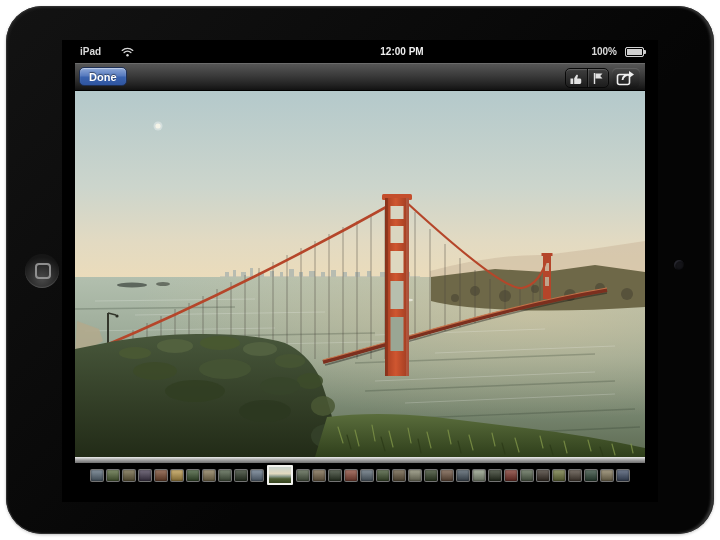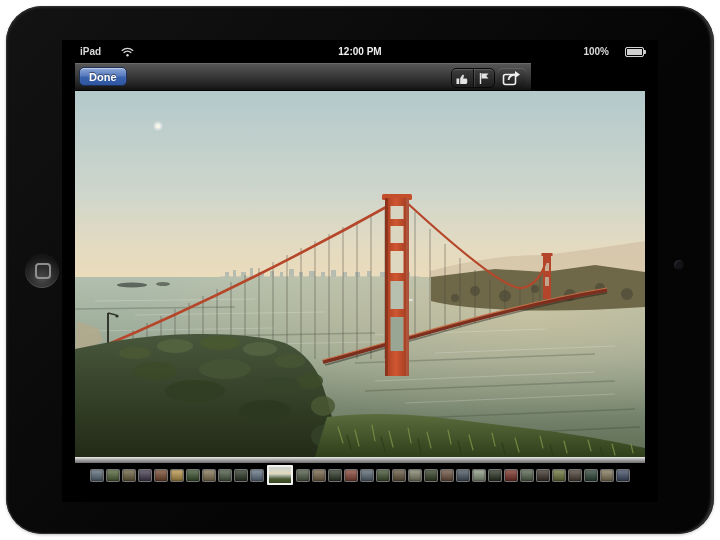--- a/index.html
+++ b/index.html
@@ -19,32 +19,32 @@
   .camera-dot{position:absolute;left:668px;top:254px;width:10px;height:10px;border-radius:50%;
     background:#141418;box-shadow:inset 0 0 2px #000, inset 1px 1px 1px rgba(90,90,110,.5);}
 
   
   .screen{position:absolute;left:56px;top:34px;width:596px;height:462px;background:#000;overflow:hidden;}
 
   
   .statusbar{position:absolute;left:0;top:0;width:596px;height:23px;background:#000;color:#d9d9d9;
     font-size:10px;font-weight:bold;}
   .sb-left{position:absolute;left:18px;top:6px;display:flex;align-items:center;gap:20px;}
-  .sb-center{position:absolute;left:0;top:6px;width:596px;text-align:center;color:#efefef;}
-  .sb-right{position:absolute;right:14px;top:6px;display:flex;align-items:center;gap:16px;}
+  .sb-center{position:absolute;left:0;top:6px;width:596px;text-align:center;color:#efefef;padding-left:42px;}
+  .sb-right{position:absolute;right:14px;top:6px;display:flex;align-items:center;gap:8px;}
   .battery{width:17px;height:8px;border:1px solid #cfcfcf;border-radius:2px;position:relative;background:#cfcfcf;
     box-shadow:inset 0 0 0 1px #000;}
   .battery:after{content:"";position:absolute;right:-3px;top:2px;width:2px;height:4px;background:#cfcfcf;
     border-radius:0 1px 1px 0;}
 
   
   .content{position:absolute;left:13px;top:23px;width:570px;}
 
   
-  .toolbar{position:relative;width:456px;height:28px;
+  .toolbar{position:relative;width:570px;height:28px;
     background:linear-gradient(#565656,#3a3a3a 45%,#222 80%,#121212);
     border-top:1px solid #6b6b6b;border-bottom:1px solid #000;box-sizing:border-box;}
   .done-btn{position:absolute;left:4px;top:3px;height:19px;padding:0 9px;border-radius:5px;
     background:linear-gradient(#8fa9d8,#5478bd 48%,#3a63af 52%,#2f55a0);
     border:1px solid #1d2f55;color:#fff;font-size:11px;font-weight:bold;line-height:19px;
     text-shadow:0 -1px 1px rgba(0,0,0,.55);box-shadow:inset 0 1px 1px rgba(255,255,255,.45);
     box-sizing:border-box;cursor:pointer;}
   .bar-title{position:absolute;left:0;top:5px;width:570px;text-align:center;color:#fff;
     font-size:13px;font-weight:bold;text-shadow:0 -1px 1px rgba(0,0,0,.7);letter-spacing:.2px;}
   .seg-control{position:absolute;right:36px;top:4px;width:44px;height:20px;border-radius:5px;

